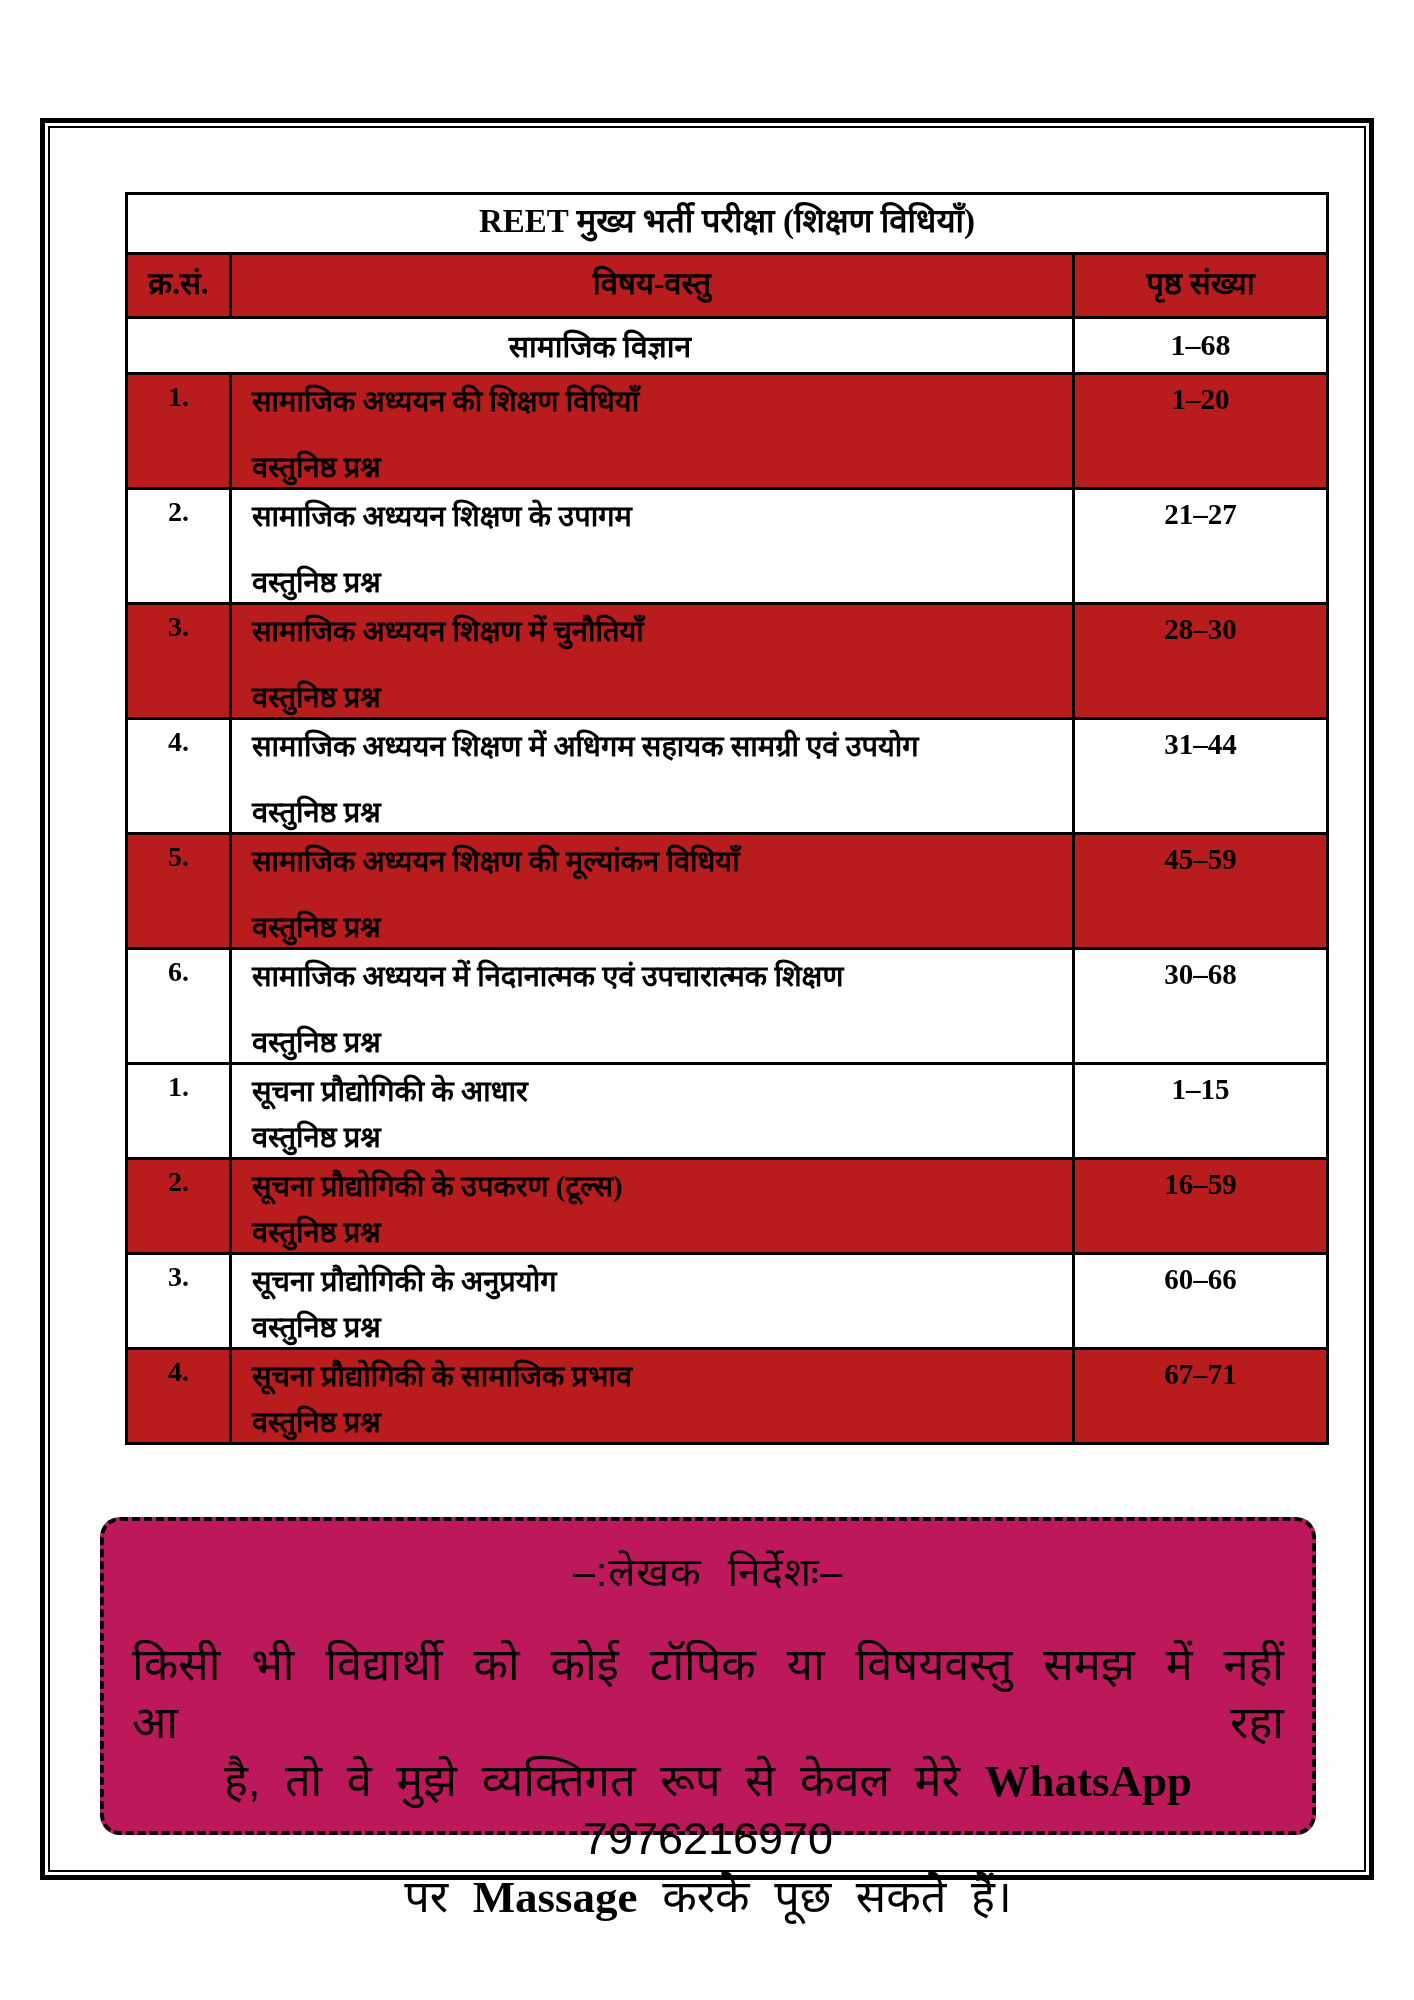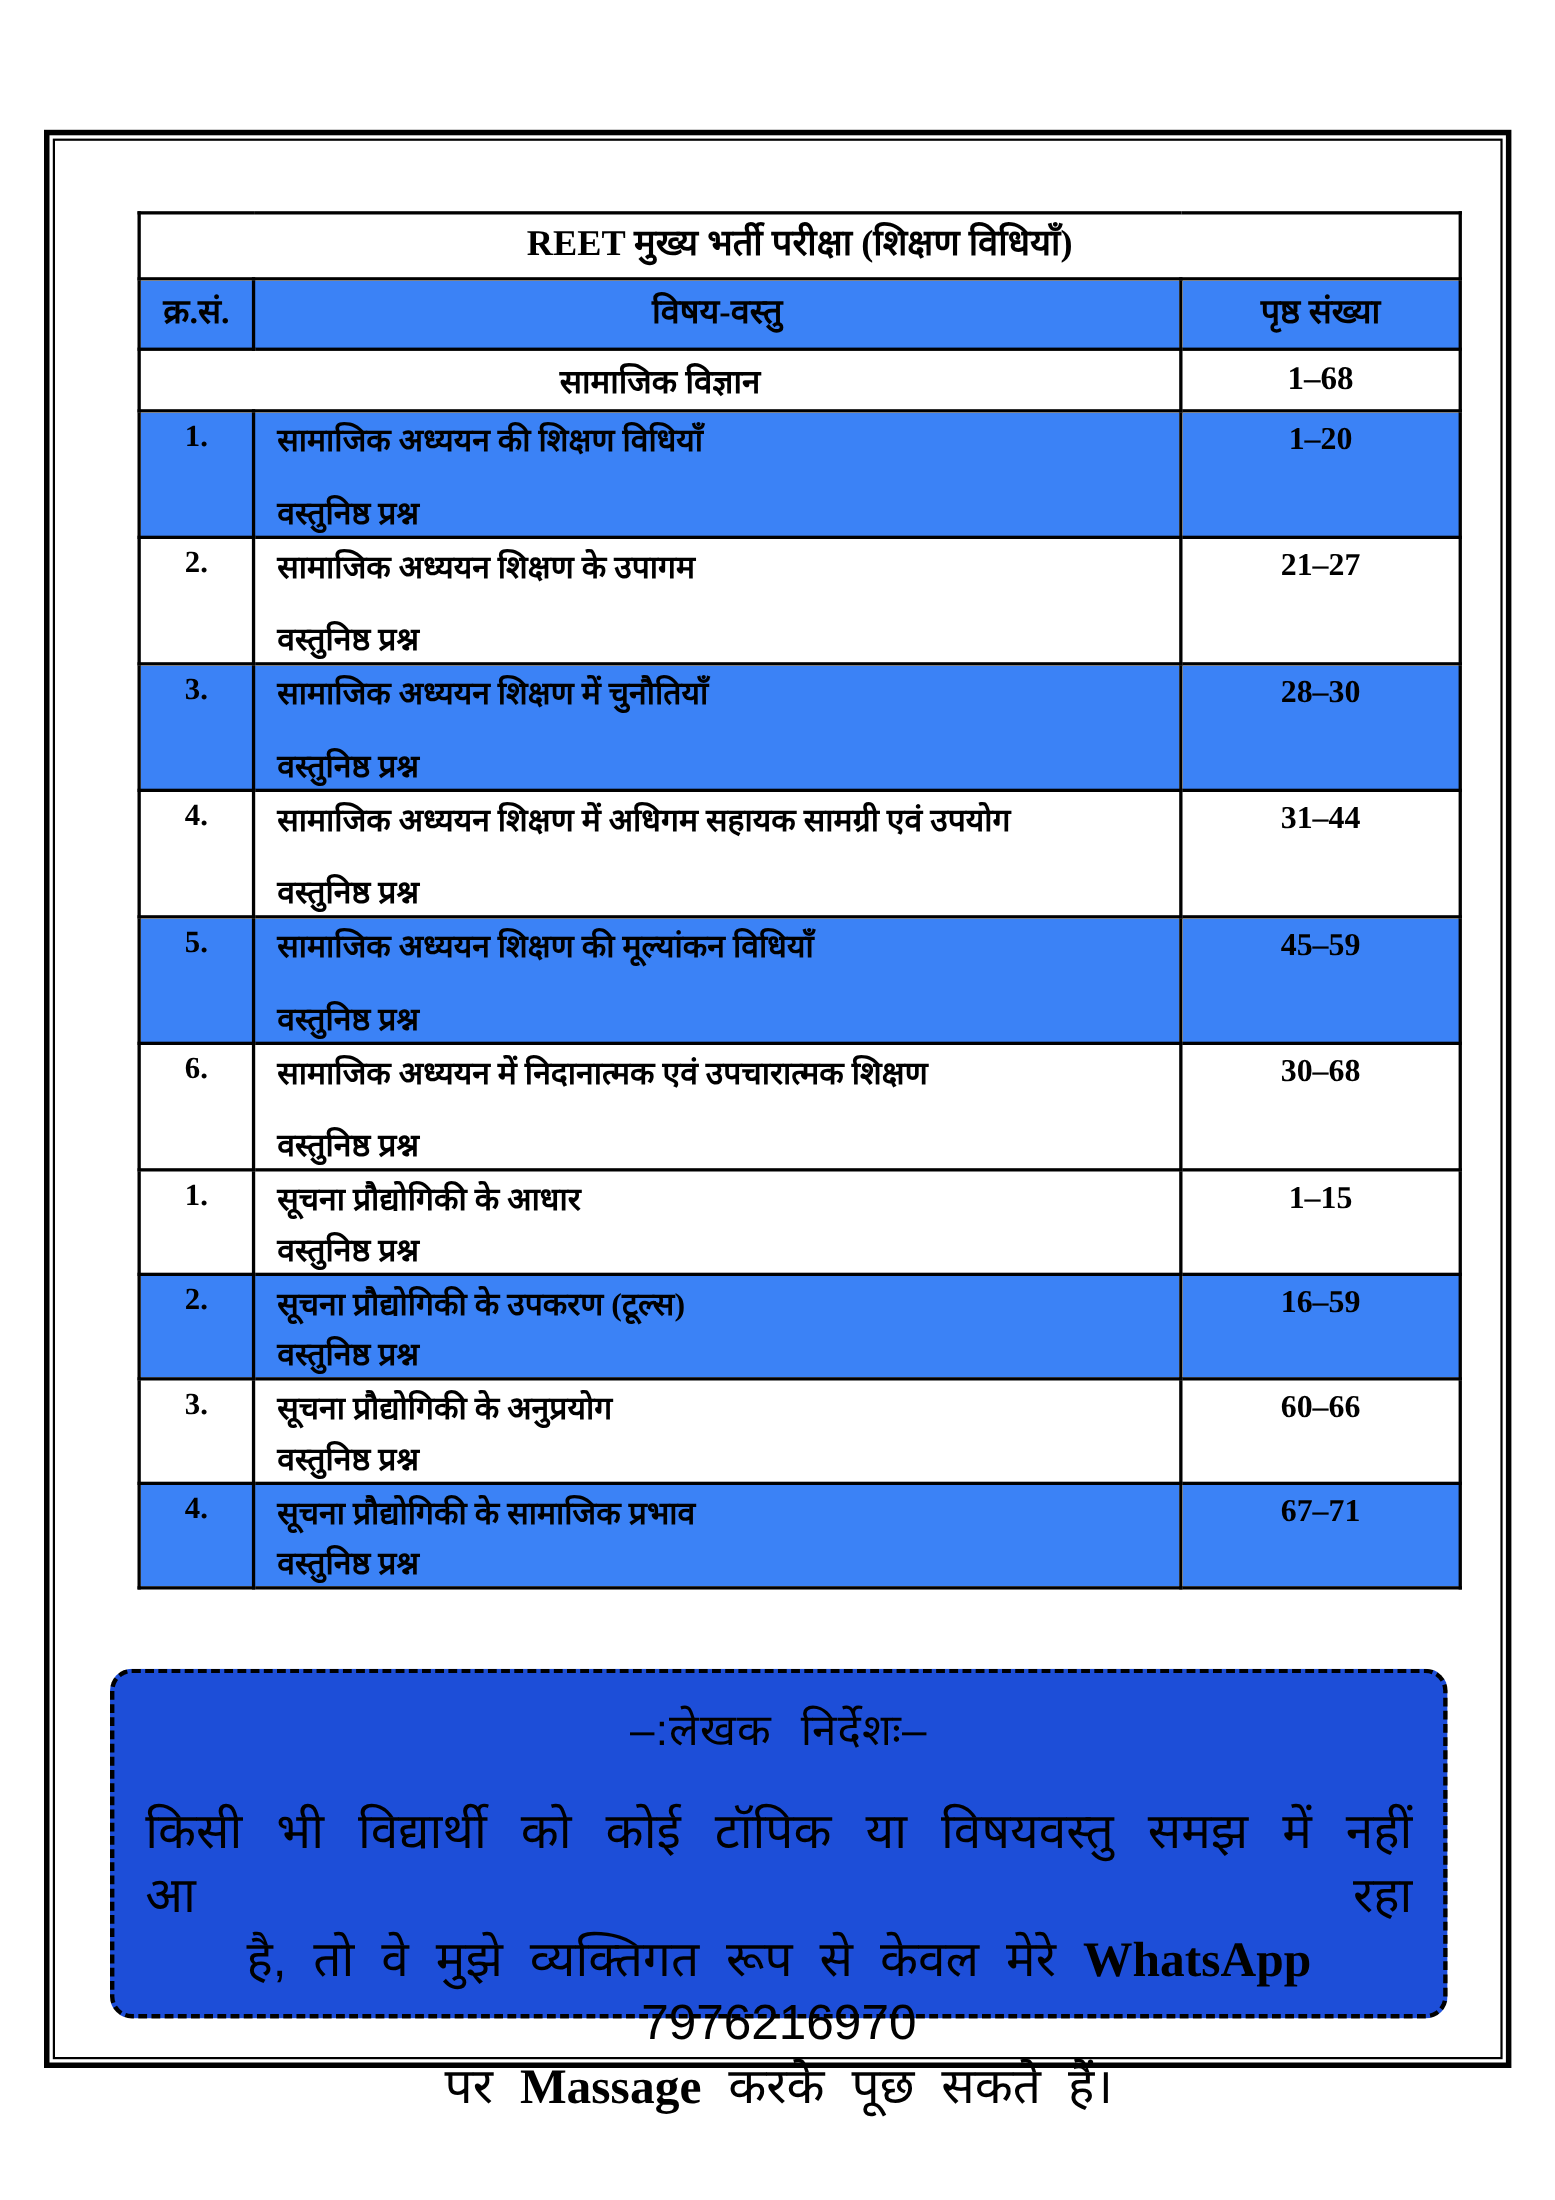--- a/index.html
+++ b/index.html
@@ -19,21 +19,21 @@
   
   table.toc{
     position:absolute;left:80px;top:69px;
     border-collapse:collapse;table-layout:fixed;width:1201px;
     background:#fff;
   }
   table.toc td{
     border:3px solid #000;box-sizing:border-box;
     vertical-align:top;overflow:hidden;
   }
-  .shade{background:#3b82f6;}
+  .shade{background:#b91c1c;}
   td.title-cell{
     height:60px;text-align:center;vertical-align:middle;
     font-size:33px;font-weight:bold;padding:2px 0 8px 0;
   }
   tr.hdr td{
     height:64px;text-align:center;vertical-align:middle;
     font-size:31px;font-weight:bold;padding-bottom:8px;
   }
   tr.sec td{height:56px;vertical-align:middle;font-size:30px;font-weight:bold;}
   td.sec-name{text-align:center;}
@@ -42,21 +42,21 @@
   td.c-num{text-align:center;font-size:28px;font-weight:bold;padding-top:6px;}
   td.c-topic{padding:6px 10px 0 20px;}
   .topic,.sub{font-size:29px;font-weight:bold;line-height:40px;white-space:nowrap;}
   tr.s1 td{height:110px;}
   tr.s2 td{height:88px;}
   tr.s1 .sub{margin-top:26px;}
   tr.s2 .sub{margin-top:6px;}
   
   .note-box{
     position:absolute;left:100px;top:1517px;width:1216px;height:318px;
-    background:#1d4ed8;border:4px dashed #000;border-radius:20px;
+    background:#be185d;border:4px dashed #000;border-radius:20px;
     box-sizing:border-box;
     font-family:"Liberation Sans","DejaVu Sans",sans-serif;
   }
   .note-heading{
     margin-top:22px;text-align:center;font-size:40px;font-weight:normal;
     letter-spacing:1px;word-spacing:14px;
   }
   .note-body{margin-top:38px;font-size:45px;line-height:58px;word-spacing:12px;}
   .note-line1{text-align:justify;text-align-last:justify;padding:0 28px;}
   .note-line2,.note-line3{text-align:center;}

